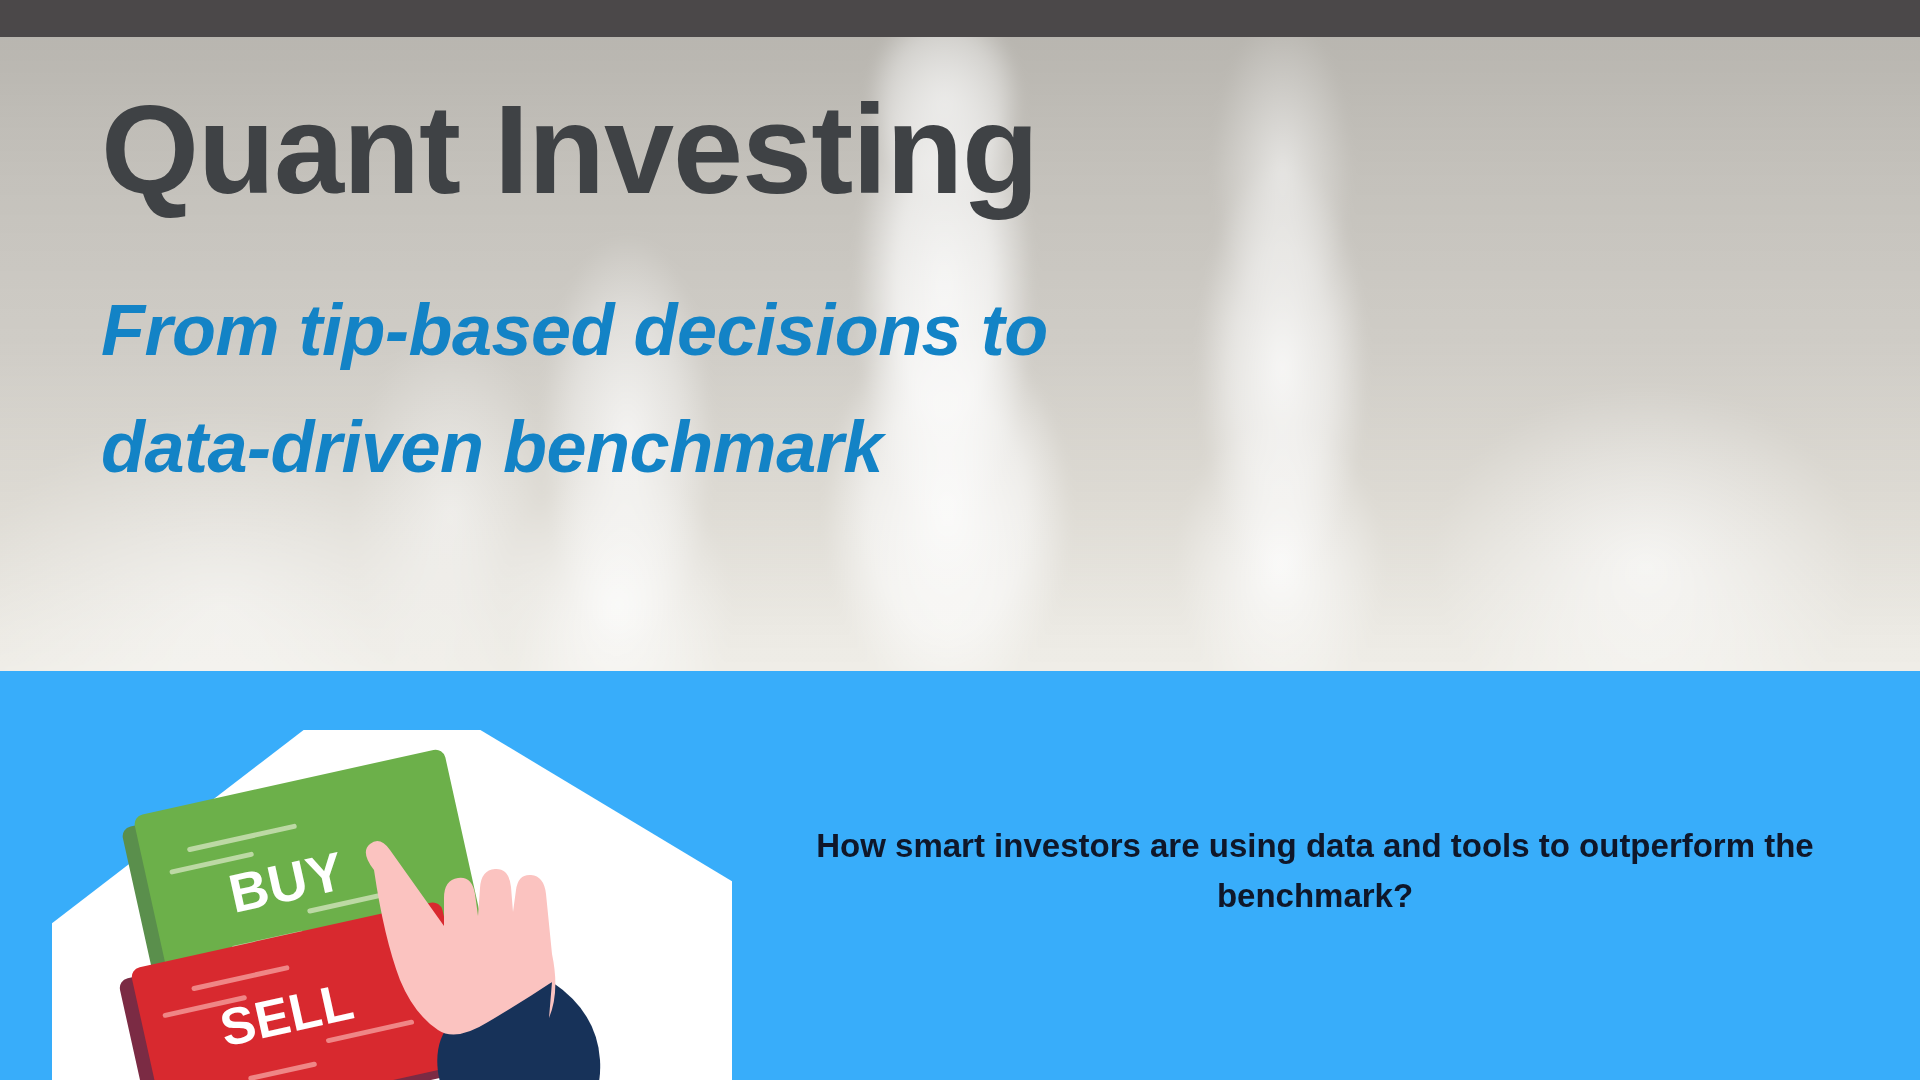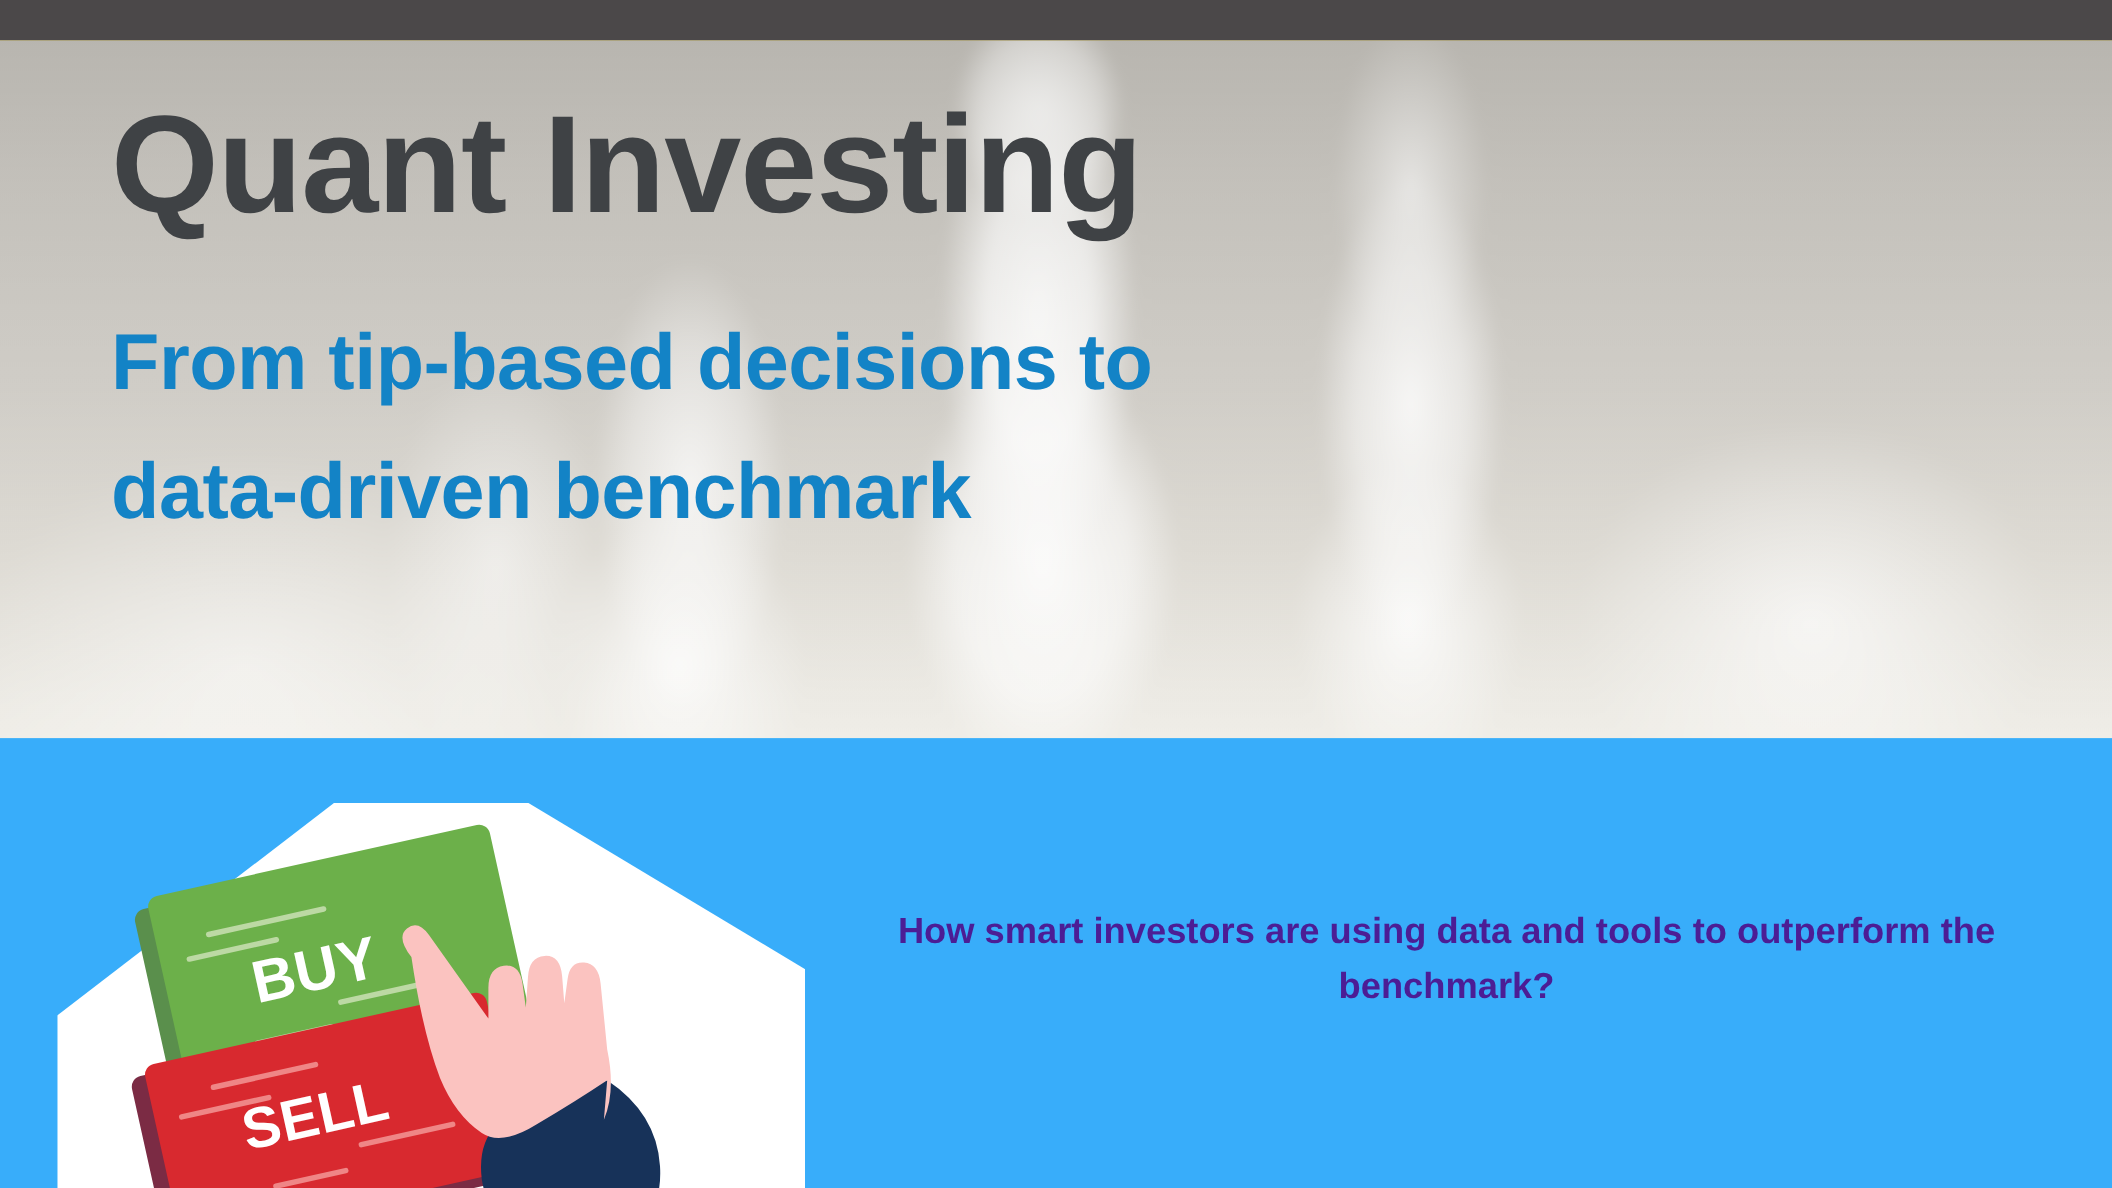--- a/index.html
+++ b/index.html
@@ -53,21 +53,21 @@
   .title{
     position:absolute; left:101px; top:50px;
     font-size:126px; font-weight:700; letter-spacing:-1px;
     color:#3f4245; line-height:1.0; white-space:nowrap;
   }
   .subtitle{
     position:absolute; left:101px; top:235px;
     font-size:72px; font-weight:700; letter-spacing:-0.5px;
     color:#1383c6; line-height:1.62;
   }
-  .subtitle div{ white-space:nowrap; }
+  .subtitle div{ white-space:nowrap;font-style:italic; }
 
   
   .blueband{
     position:absolute; left:0; top:671px; width:1920px; height:409px;
     background:#38adfa;
     overflow:hidden;
   }
 
   
   .plate{
@@ -122,21 +122,21 @@
   .sl3{ left:176px; top:110px; width:90px; }
   .sl4{ left:92px; top:130px; width:70px; }
 
   
   .hand{ position:absolute; left:0; top:0; width:680px; height:420px; pointer-events:none; }
 
   
   .question{
     position:absolute; left:760px; top:150px; width:1110px;
     text-align:center;
-    font-size:33px; font-weight:700; color:#4c1d95; line-height:1.52;
+    font-size:33px; font-weight:700; color:#0f172a; line-height:1.52;
   }
 </style>
 </head>
 <body>
 
 <div id="page">
 
   <div class="topbar"></div>
 
   <div class="hero">

